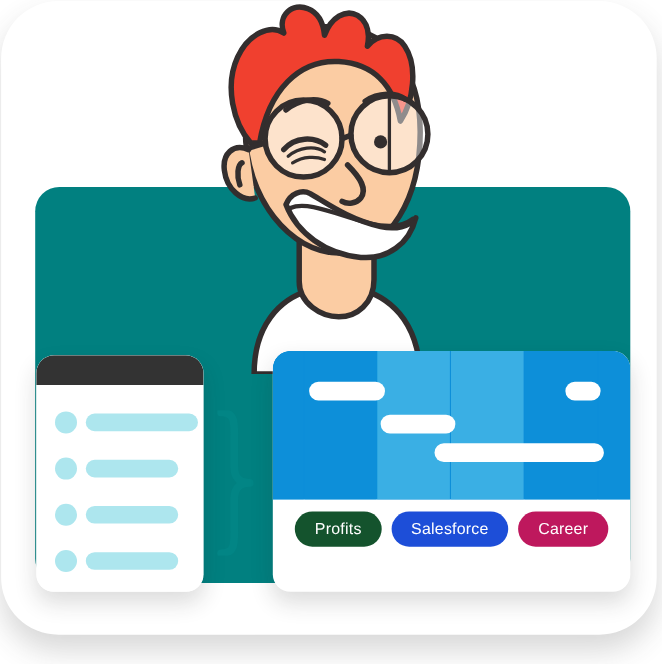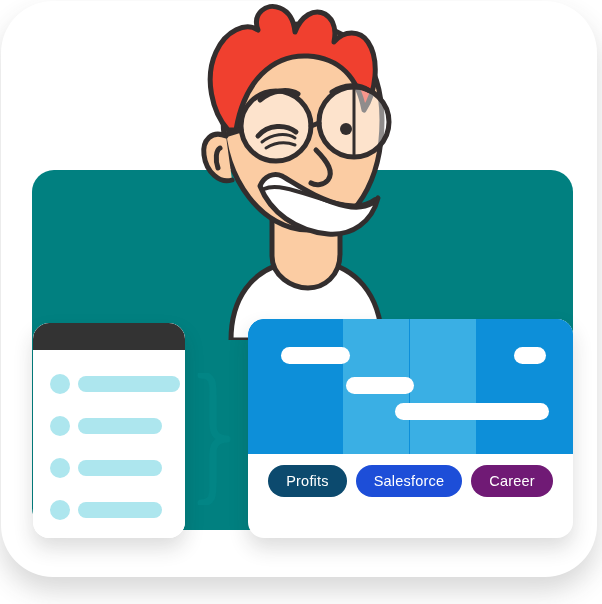--- a/index.html
+++ b/index.html
@@ -271,19 +271,19 @@
       <div class="gantt-stripe" style="left:229px;width:66px;background:#0d8fd9"></div>
       <div class="gantt-stripe" style="left:296px;width:29px;background:#0d8fd9"></div>
 
       <div class="gantt-bar" style="left:33px;top:28px;width:69px"></div>
       <div class="gantt-bar" style="left:98px;top:58px;width:68px"></div>
       <div class="gantt-bar" style="left:147px;top:84px;width:154px"></div>
       <div class="gantt-bar" style="left:266px;top:28px;width:32px"></div>
     </div>
 
     <div class="tag-row">
-      <span class="tag" style="background:#0c4a6e">Profits</span>
+      <span class="tag" style="background:#14532d">Profits</span>
       <span class="tag" style="background:#1d4ed8">Salesforce</span>
-      <span class="tag" style="background:#701a75">Career</span>
+      <span class="tag" style="background:#be185d">Career</span>
     </div>
   </div>
 
 </div>
 
 </body></html>

